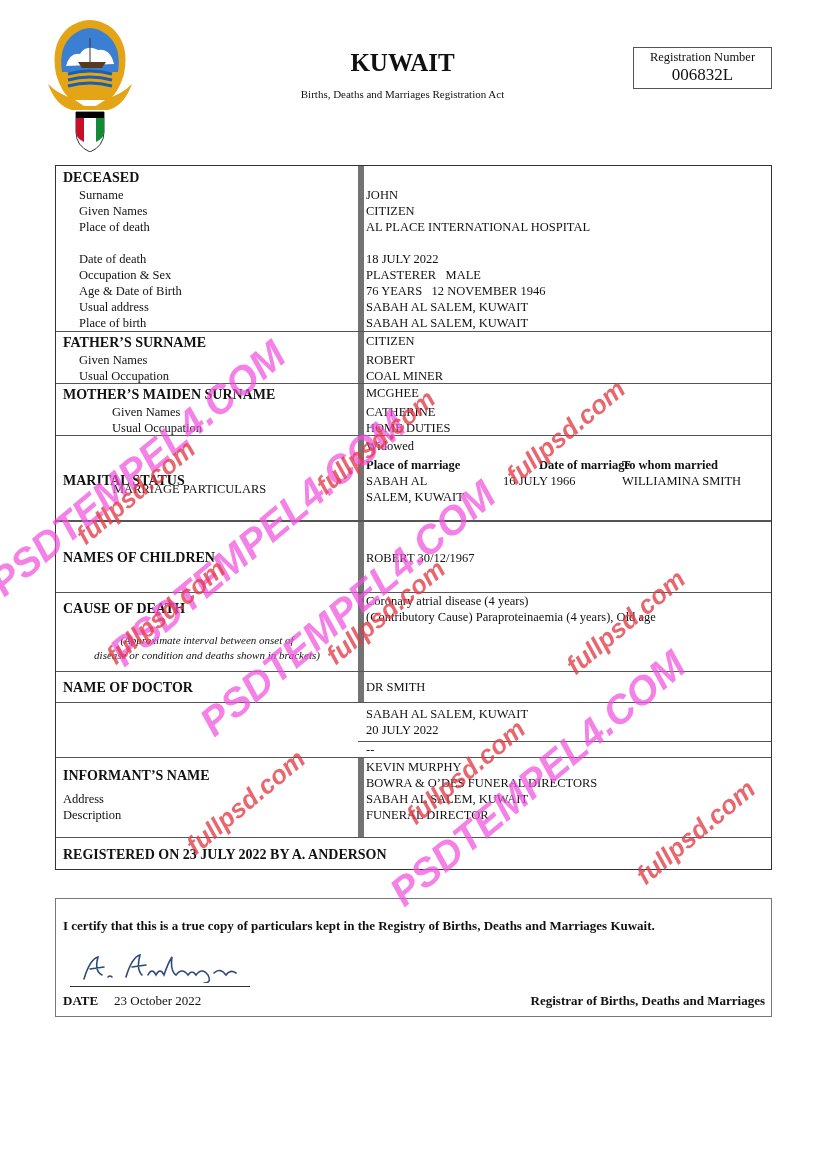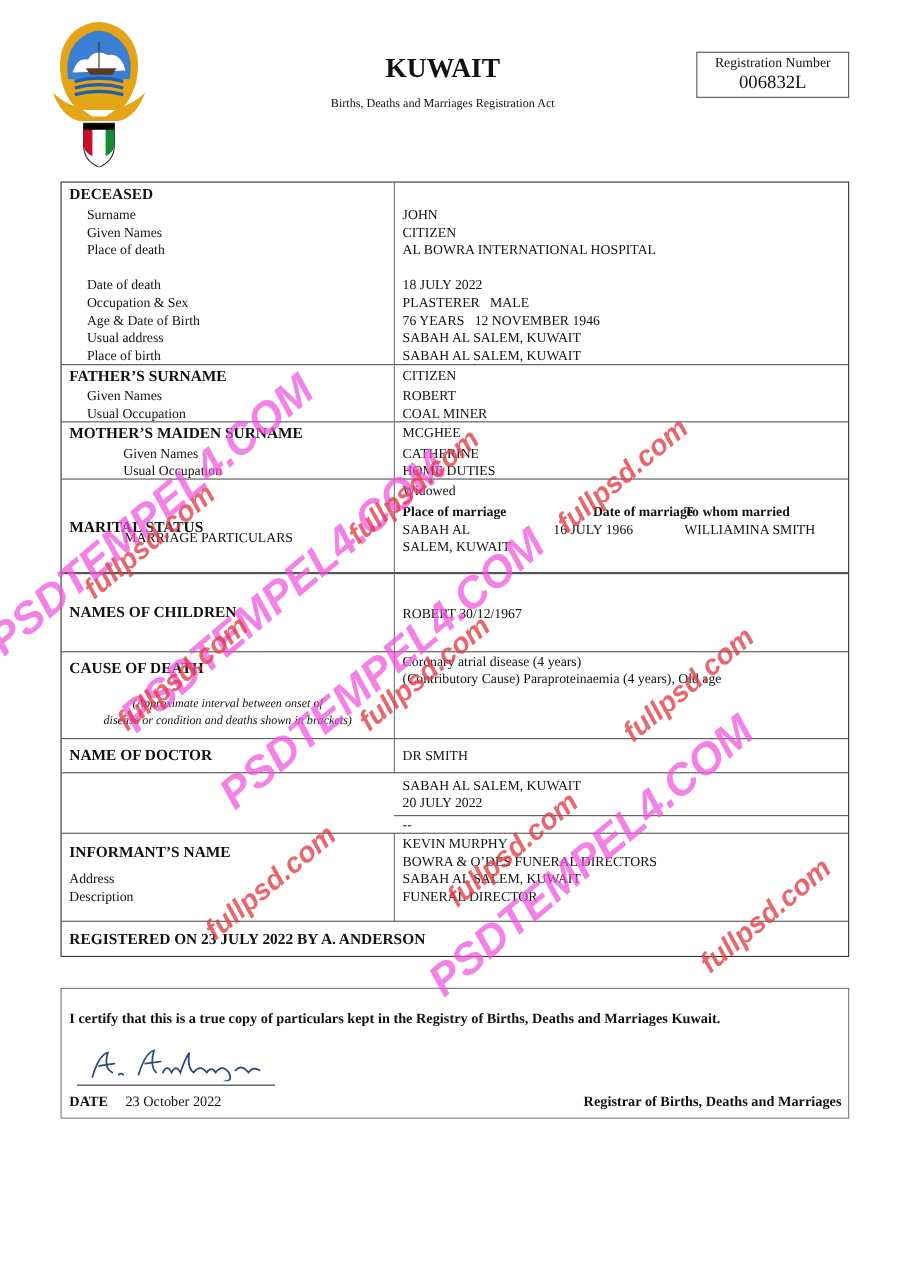--- a/index.html
+++ b/index.html
@@ -12,21 +12,21 @@
   .t-act { font-size: 11px; line-height: 14px; margin-top: 9px; }
   .reg-box { position: absolute; left: 633px; top: 47px; width: 137px; height: 40px;
              border: 1px solid #555; text-align: center; }
   .reg-label { font-size: 12.5px; line-height: 15px; margin-top: 2px; }
   .reg-num { font-size: 17px; line-height: 20px; }
 
   .main { position: absolute; left: 55px; top: 165px; width: 715px; height: 703px;
           border: 1px solid #333; }
   .row { position: absolute; left: 0; width: 715px; border-top: 1px solid #555; }
   .row.first { border-top: none; }
-  .lcol { position: absolute; left: 0; top: 0; width: 302px; height: 100%; border-right: 1px solid #737373; }
+  .lcol { position: absolute; left: 0; top: 0; width: 302px; height: 100%; border-right: 6px solid #737373; }
   .rcol { position: absolute; left: 310px; top: 0; right: 0; height: 100%; }
   .h { font-weight: bold; font-size: 14px; line-height: 16px; position: absolute; left: 7px; }
   .l { font-size: 12.5px; line-height: 16px; position: absolute; }
   .v { font-size: 12.5px; line-height: 16px; position: absolute; left: 0; white-space: nowrap; }
   .vb { font-weight: bold; }
   .it { font-style: italic; font-size: 11px; line-height: 15px; position: absolute; text-align: center; left: 0; width: 302px; }
 
   .cert { position: absolute; left: 55px; top: 898px; width: 715px; height: 117px; border: 1px solid #777; }
   .cert-text { position: absolute; left: 7px; top: 19px; font-size: 13px; font-weight: bold; white-space: nowrap; }
   .sig { position: absolute; left: 20px; top: 50px; width: 170px; height: 34px; }
@@ -77,21 +77,21 @@
       <div class="l" style="left:23px;top:53px;">Place of death</div>
       <div class="l" style="left:23px;top:85px;">Date of death</div>
       <div class="l" style="left:23px;top:101px;">Occupation &amp; Sex</div>
       <div class="l" style="left:23px;top:117px;">Age &amp; Date of Birth</div>
       <div class="l" style="left:23px;top:133px;">Usual address</div>
       <div class="l" style="left:23px;top:149px;">Place of birth</div>
     </div>
     <div class="rcol">
       <div class="v" style="top:21px;">JOHN</div>
       <div class="v" style="top:37px;">CITIZEN</div>
-      <div class="v" style="top:53px;">AL BOWRA INTERNATIONAL HOSPITAL</div>
+      <div class="v" style="top:53px;">AL PLACE INTERNATIONAL HOSPITAL</div>
       <div class="v" style="top:85px;">18 JULY 2022</div>
       <div class="v" style="top:101px;white-space:pre;">PLASTERER   MALE</div>
       <div class="v" style="top:117px;white-space:pre;">76 YEARS   12 NOVEMBER 1946</div>
       <div class="v" style="top:133px;">SABAH AL SALEM, KUWAIT</div>
       <div class="v" style="top:149px;">SABAH AL SALEM, KUWAIT</div>
     </div>
   </div>
 
   <div class="row" style="top:165px;height:52px;">
     <div class="lcol">

